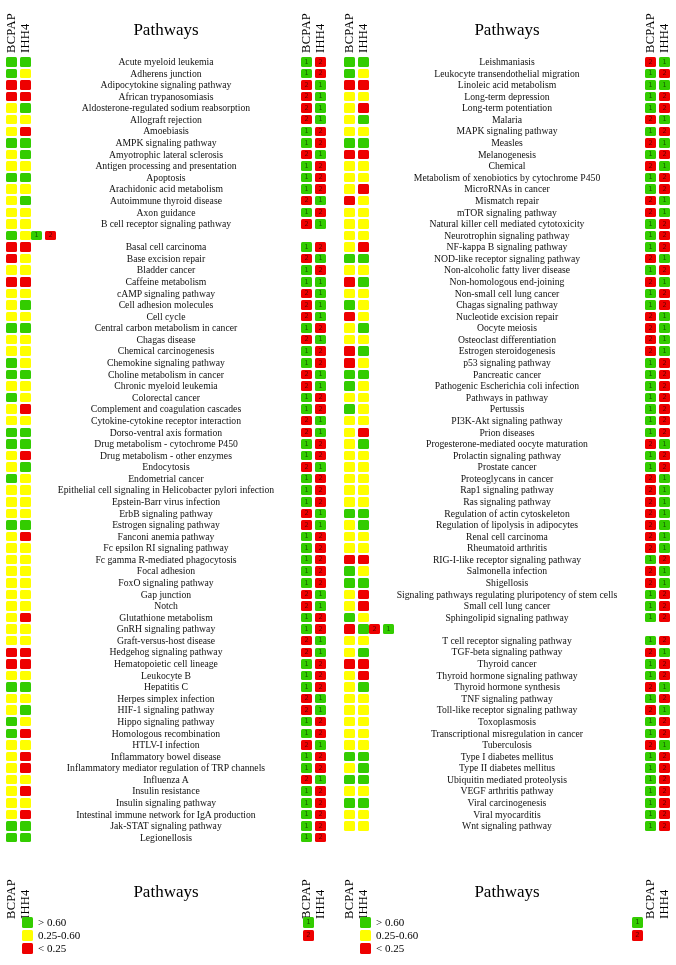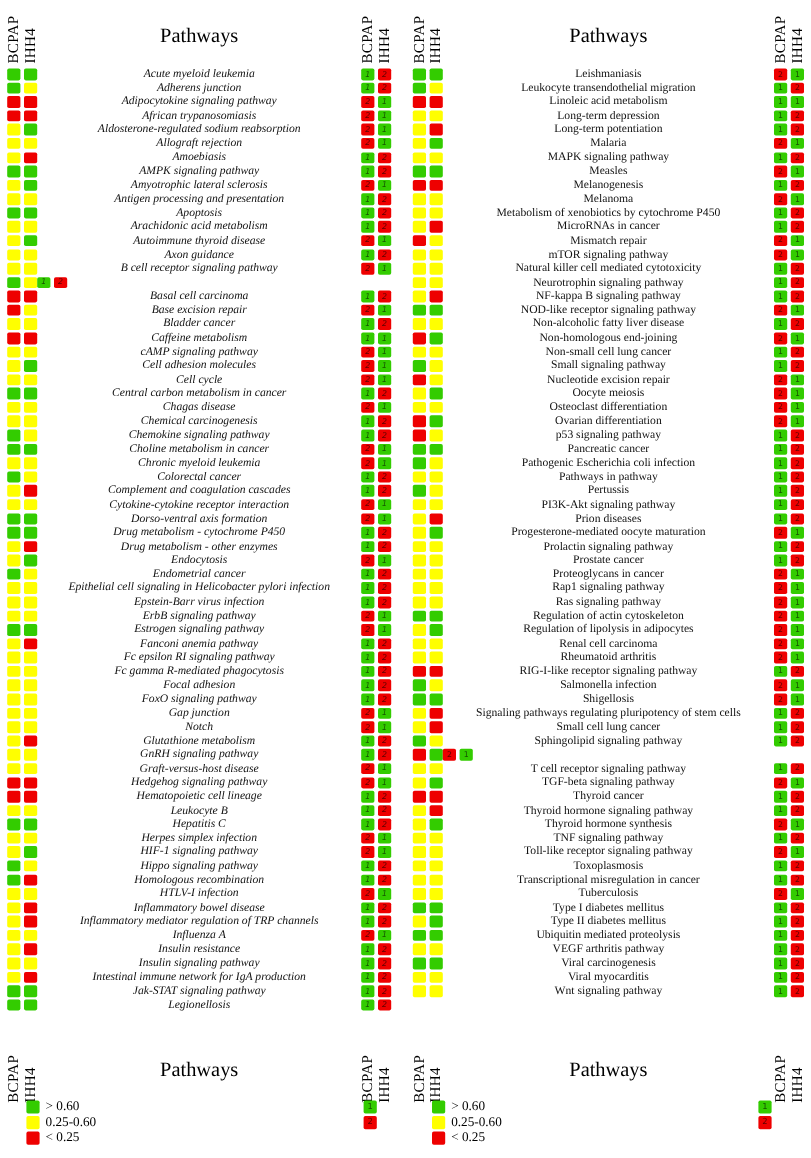--- a/index.html
+++ b/index.html
@@ -1,20 +1,20 @@
 <!DOCTYPE html>
 <html><head>
 <meta charset="utf-8">
 <style>
   html,body{margin:0;padding:0;}
   body{width:676px;height:965px;background:#ffffff;position:relative;overflow:hidden;
        font-family:"Liberation Serif",serif;color:#000;}
   #figure{position:absolute;left:0;top:0;width:676px;height:704px;}
   .rows{position:absolute;top:56px;}
-  #rows-left{left:0;width:338px;font-style:italic;}
+  #rows-left{left:0;width:338px;}
   #rows-right{left:338px;width:338px;}
   .row{display:flex;align-items:center;height:11.58px;}
   .pair{display:flex;gap:3px;flex:0 0 auto;}
   .pair-a{margin-left:6px;}
   .pair-b-l{margin-right:12px;}
   .pair-b-r{margin-right:6px;}
   .pname{flex:1;text-align:center;font-size:9.7px;line-height:11.58px;white-space:nowrap;color:#111;}
   .sq{width:11px;height:9.5px;border-radius:1.5px;position:relative;flex:0 0 auto;}
   .sq .num{position:absolute;left:0;top:0;right:0;bottom:0;display:flex;align-items:center;
            justify-content:center;font-size:6.5px;line-height:1;color:rgba(0,0,0,0.6);
@@ -1196,21 +1196,21 @@
           <div class="sq" style="background: rgb(238, 0, 0);">
             <div class="num">2</div>
           </div>
         </div>
       </div>
       <div class="row">
         <div class="pair pair-a">
           <div class="sq" style="background: rgb(255, 255, 0);"></div>
           <div class="sq" style="background: rgb(255, 255, 0);"></div>
         </div>
-        <div class="pname">Melanoma</div>
+        <div class="pname">Chemical</div>
         <div class="pair pair-b-r">
           <div class="sq" style="background: rgb(238, 0, 0);">
             <div class="num">2</div>
           </div>
           <div class="sq" style="background: rgb(51, 204, 0);">
             <div class="num">1</div>
           </div>
         </div>
       </div>
       <div class="row">
@@ -1376,21 +1376,21 @@
           <div class="sq" style="background: rgb(238, 0, 0);">
             <div class="num">2</div>
           </div>
         </div>
       </div>
       <div class="row">
         <div class="pair pair-a">
           <div class="sq" style="background: rgb(51, 204, 0);"></div>
           <div class="sq" style="background: rgb(255, 255, 0);"></div>
         </div>
-        <div class="pname">Small signaling pathway</div>
+        <div class="pname">Chagas signaling pathway</div>
         <div class="pair pair-b-r">
           <div class="sq" style="background: rgb(51, 204, 0);">
             <div class="num">1</div>
           </div>
           <div class="sq" style="background: rgb(238, 0, 0);">
             <div class="num">2</div>
           </div>
         </div>
       </div>
       <div class="row">
@@ -1436,21 +1436,21 @@
           <div class="sq" style="background: rgb(51, 204, 0);">
             <div class="num">1</div>
           </div>
         </div>
       </div>
       <div class="row">
         <div class="pair pair-a">
           <div class="sq" style="background: rgb(238, 0, 0);"></div>
           <div class="sq" style="background: rgb(51, 204, 0);"></div>
         </div>
-        <div class="pname">Ovarian differentiation</div>
+        <div class="pname">Estrogen steroidogenesis</div>
         <div class="pair pair-b-r">
           <div class="sq" style="background: rgb(238, 0, 0);">
             <div class="num">2</div>
           </div>
           <div class="sq" style="background: rgb(51, 204, 0);">
             <div class="num">1</div>
           </div>
         </div>
       </div>
       <div class="row">

